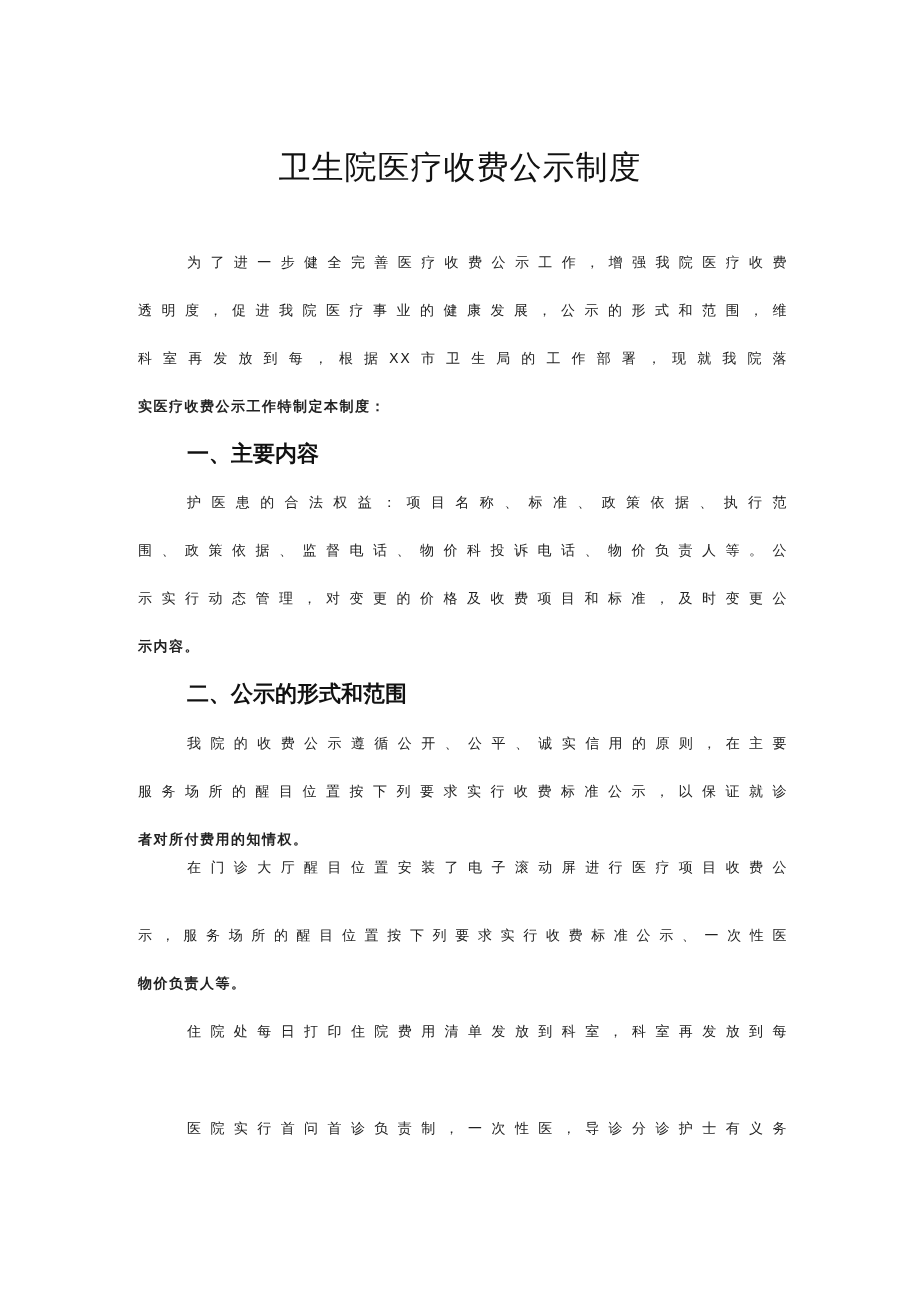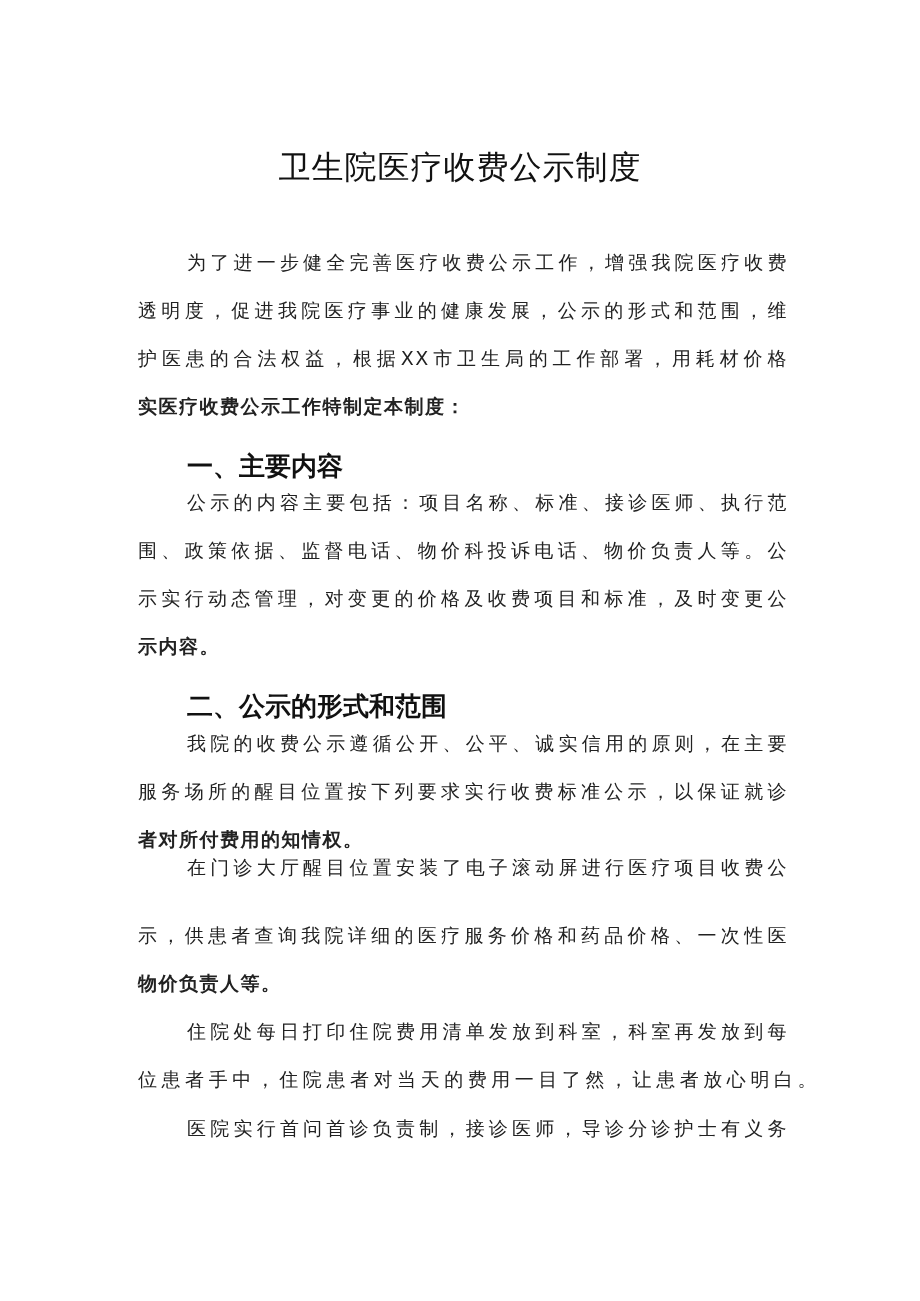--- a/index.html
+++ b/index.html
@@ -9,54 +9,53 @@
       color: #111111;
     }
     .page { position: absolute; left: 0; top: 0; width: 728px; height: 1301px; }
     .title {
       position: absolute; left: 0; width: 920px; top: 147px;
       text-align: center; font-size: 32px; line-height: 40px; letter-spacing: 1px;
       color: #111;
     }
     .line {
       position: absolute; left: 138px; width: 650px;
-      font-size: 19px; line-height: 28px; white-space: nowrap;
+      font-size: 14px; line-height: 28px; white-space: nowrap;
       text-align: justify; text-align-last: justify; letter-spacing: 1.5px;
       color: #222;
     }
     .line.indent { left: 187px; width: 601px; }
     .line.last { text-align-last: left; font-weight: bold; }
     .heading {
-      position: absolute; left: 187px; font-size: 26px; line-height: 28px;
-      font-weight: bold; color: #111; white-space: nowrap; margin-top: 12px;
+      position: absolute; left: 187px; font-size: 22px; line-height: 28px;
+      font-weight: bold; color: #111; white-space: nowrap;
     }
   </style>
 </head>
 <body>
 
 <div class="page">
   <div class="title">卫生院医疗收费公示制度</div>
 
   <div class="line indent" style="top:248px">为了进一步健全完善医疗收费公示工作，增强我院医疗收费</div>
   <div class="line" style="top:296px">透明度，促进我院医疗事业的健康发展，公示的形式和范围，维</div>
-  <div class="line" style="top:344px">护医患的合法权益，根据XX市卫生局的工作部署，用耗材价格</div>
+  <div class="line" style="top:344px">科室再发放到每，根据XX市卫生局的工作部署，现就我院落</div>
   <div class="line last" style="top:392px">实医疗收费公示工作特制定本制度：</div>
 
   <div class="heading" style="top:440px">一、主要内容</div>
-  <div class="line indent" style="top:488px">公示的内容主要包括：项目名称、标准、接诊医师、执行范</div>
+  <div class="line indent" style="top:488px">护医患的合法权益：项目名称、标准、政策依据、执行范</div>
   <div class="line" style="top:536px">围、政策依据、监督电话、物价科投诉电话、物价负责人等。公</div>
   <div class="line last" style="top:632px">示内容。</div>
   <div class="line" style="top:584px">示实行动态管理，对变更的价格及收费项目和标准，及时变更公</div>
 
   <div class="heading" style="top:680px">二、公示的形式和范围</div>
   <div class="line indent" style="top:729px">我院的收费公示遵循公开、公平、诚实信用的原则，在主要</div>
   <div class="line" style="top:777px">服务场所的醒目位置按下列要求实行收费标准公示，以保证就诊</div>
   <div class="line last" style="top:825px">者对所付费用的知情权。</div>
 
   <div class="line indent" style="top:853px">在门诊大厅醒目位置安装了电子滚动屏进行医疗项目收费公</div>
-  <div class="line" style="top:921px">示，供患者查询我院详细的医疗服务价格和药品价格、一次性医</div>
+  <div class="line" style="top:921px">示，服务场所的醒目位置按下列要求实行收费标准公示、一次性医</div>
   <div class="line last" style="top:969px">物价负责人等。</div>
 
   <div class="line indent" style="top:1017px">住院处每日打印住院费用清单发放到科室，科室再发放到每</div>
-  <div class="line" style="top:1065px;width:680px">位患者手中，住院患者对当天的费用一目了然，让患者放心明白。</div>
 
-  <div class="line indent" style="top:1114px">医院实行首问首诊负责制，接诊医师，导诊分诊护士有义务</div>
+  <div class="line indent" style="top:1114px">医院实行首问首诊负责制，一次性医，导诊分诊护士有义务</div>
 </div>
 
 </body></html>

